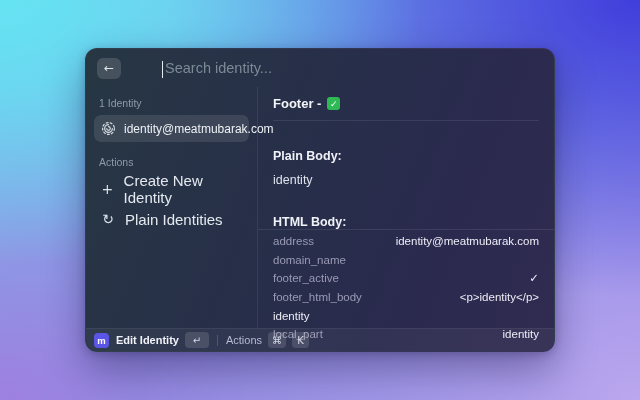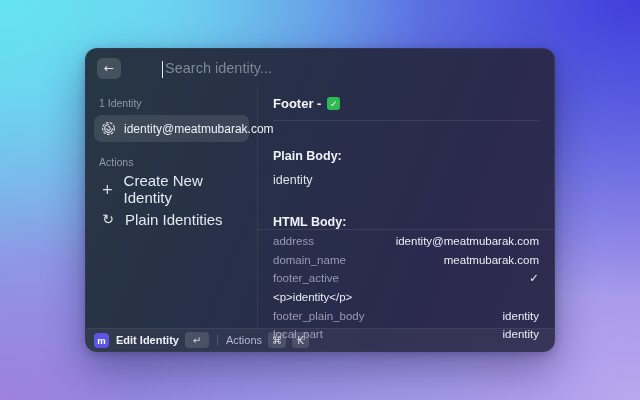--- a/index.html
+++ b/index.html
@@ -149,31 +149,30 @@
         <div class="body-label">HTML Body:</div>
       </div>
 
       <div class="meta-table">
         <div class="meta-row">
           <span class="meta-key">address</span>
           <span class="meta-value">identity@meatmubarak.com</span>
         </div>
         <div class="meta-row">
           <span class="meta-key">domain_name</span>
-          <span class="meta-value">meatmubarak.com</span>
         </div>
         <div class="meta-row">
           <span class="meta-key">footer_active</span>
           <span class="meta-value">✓</span>
         </div>
         <div class="meta-row">
+          <span class="meta-key">footer_html_body</span>
           <span class="meta-value">&lt;p&gt;identity&lt;/p&gt;</span>
         </div>
         <div class="meta-row">
-          <span class="meta-key">footer_plain_body</span>
           <span class="meta-value">identity</span>
         </div>
         <div class="meta-row">
           <span class="meta-key">local_part</span>
           <span class="meta-value">identity</span>
         </div>
       </div>
     </div>
   </div>
 

